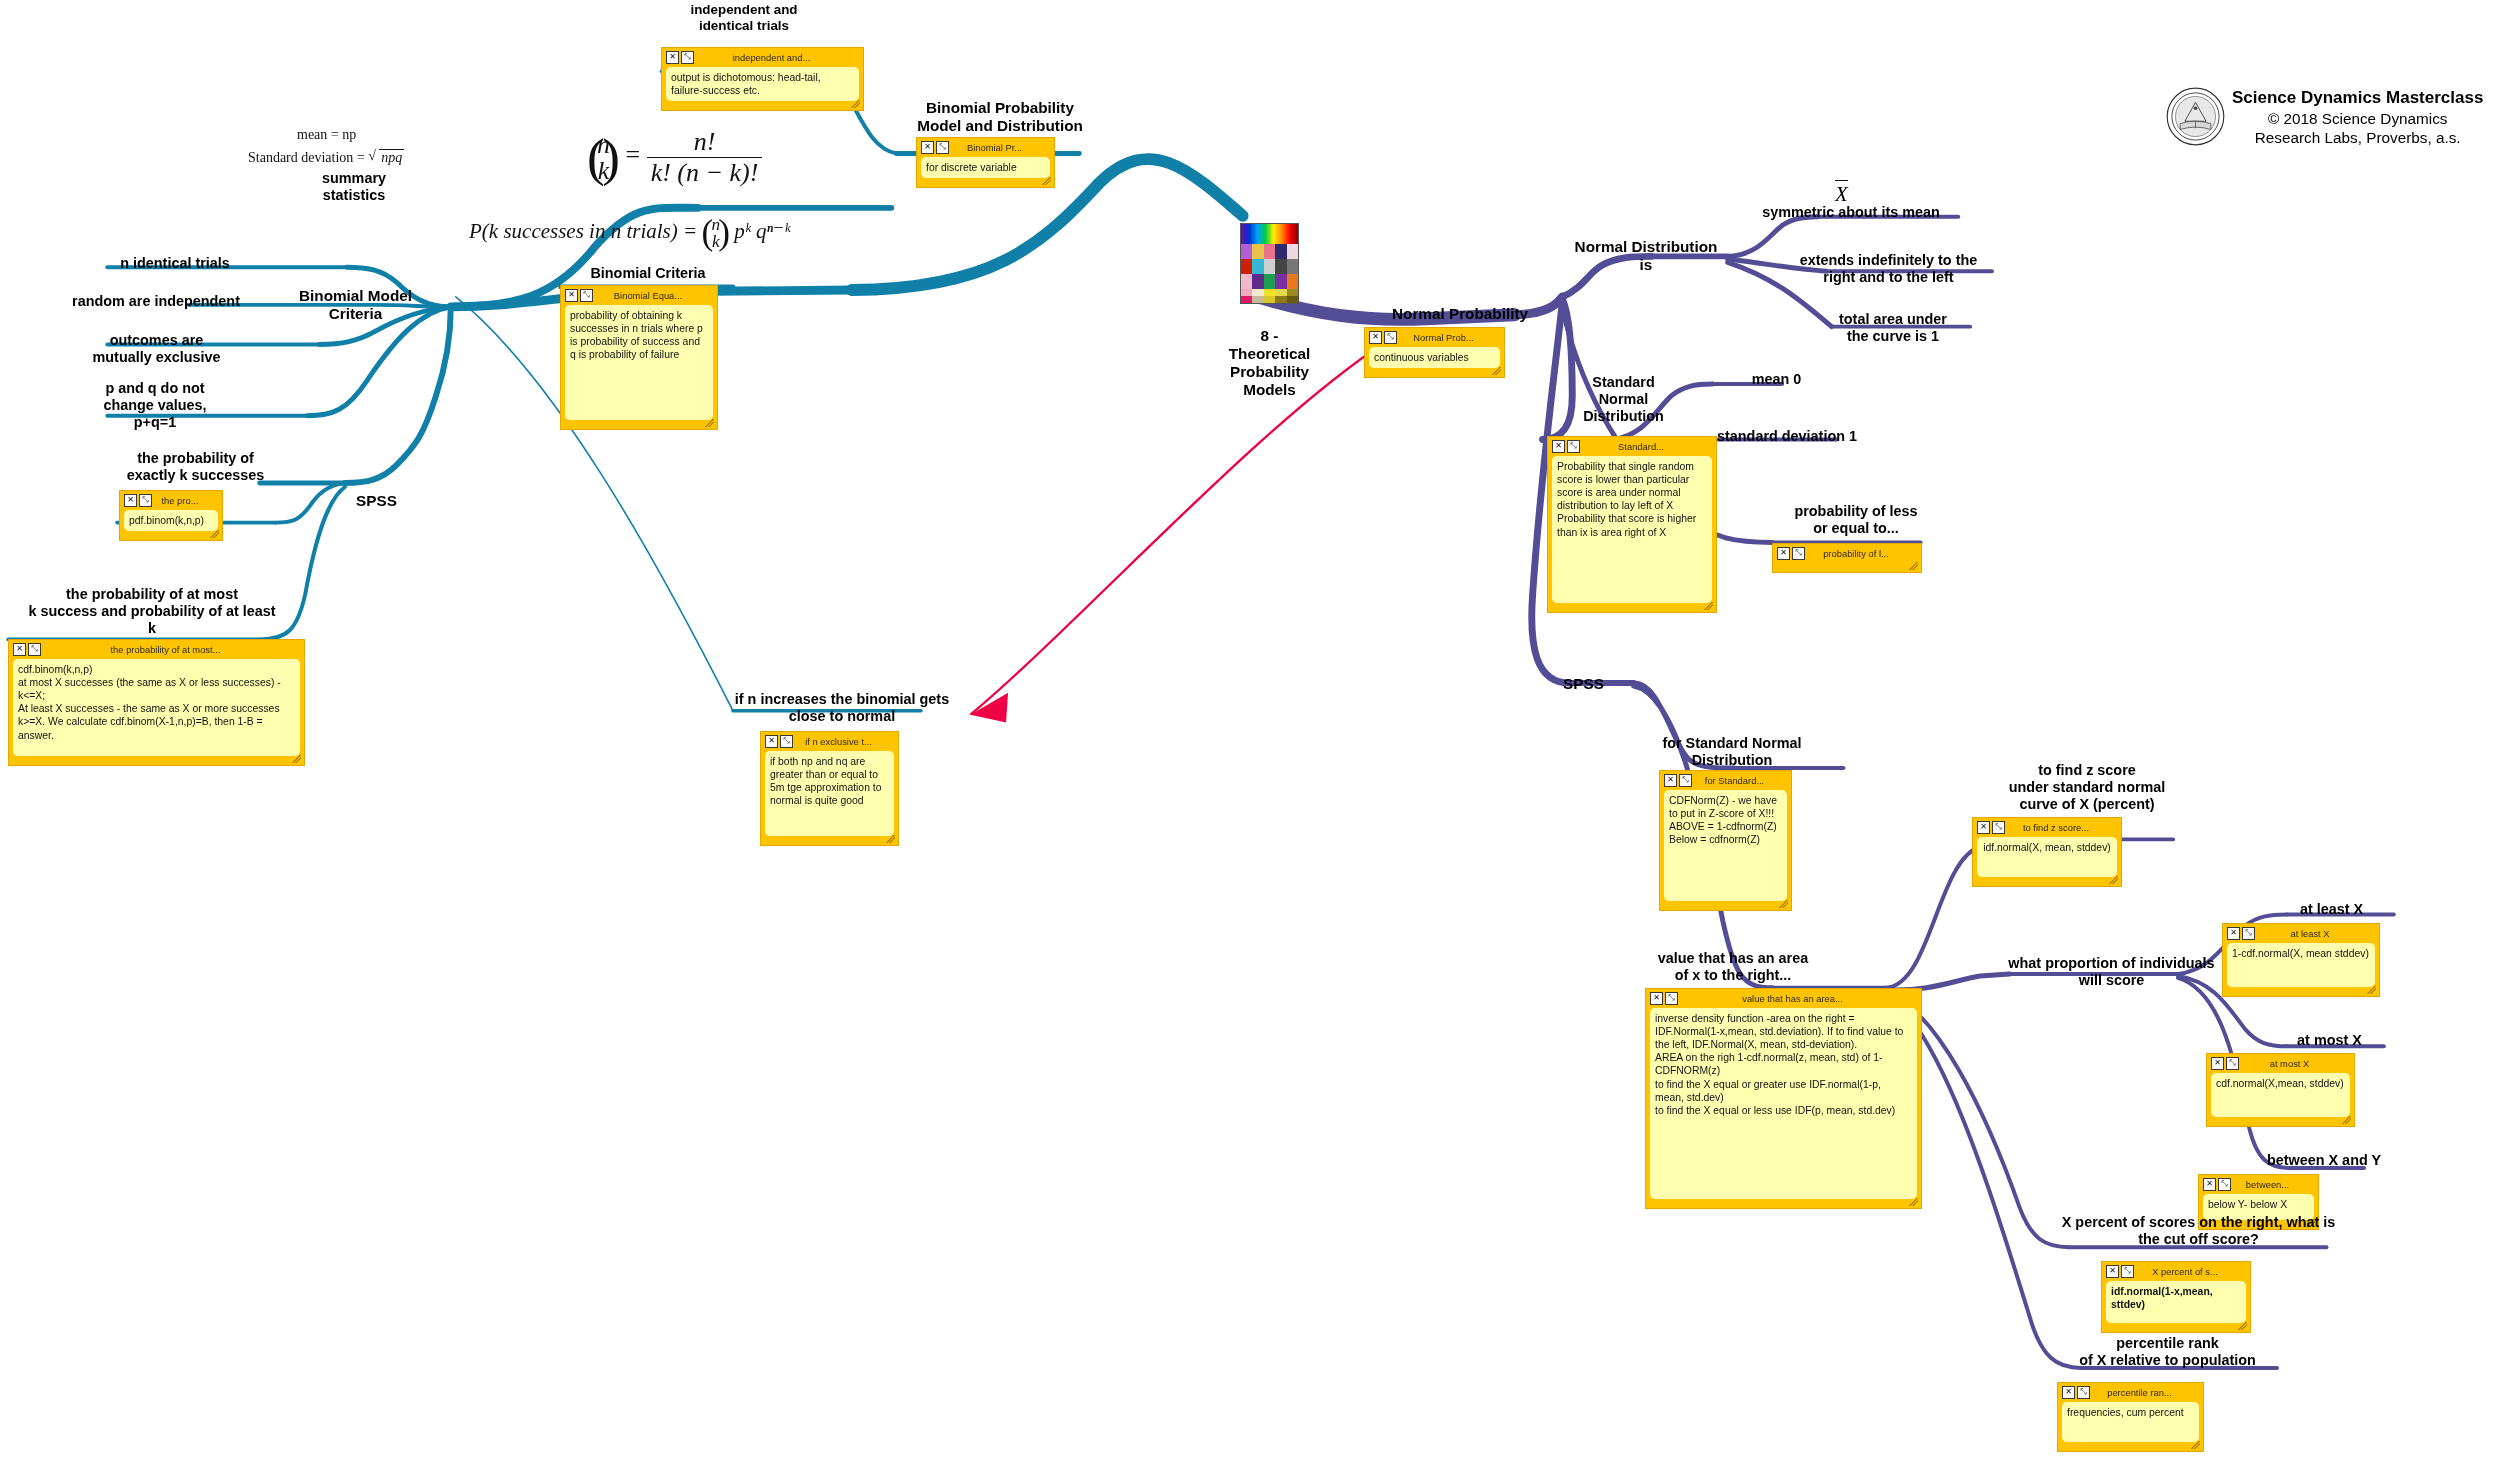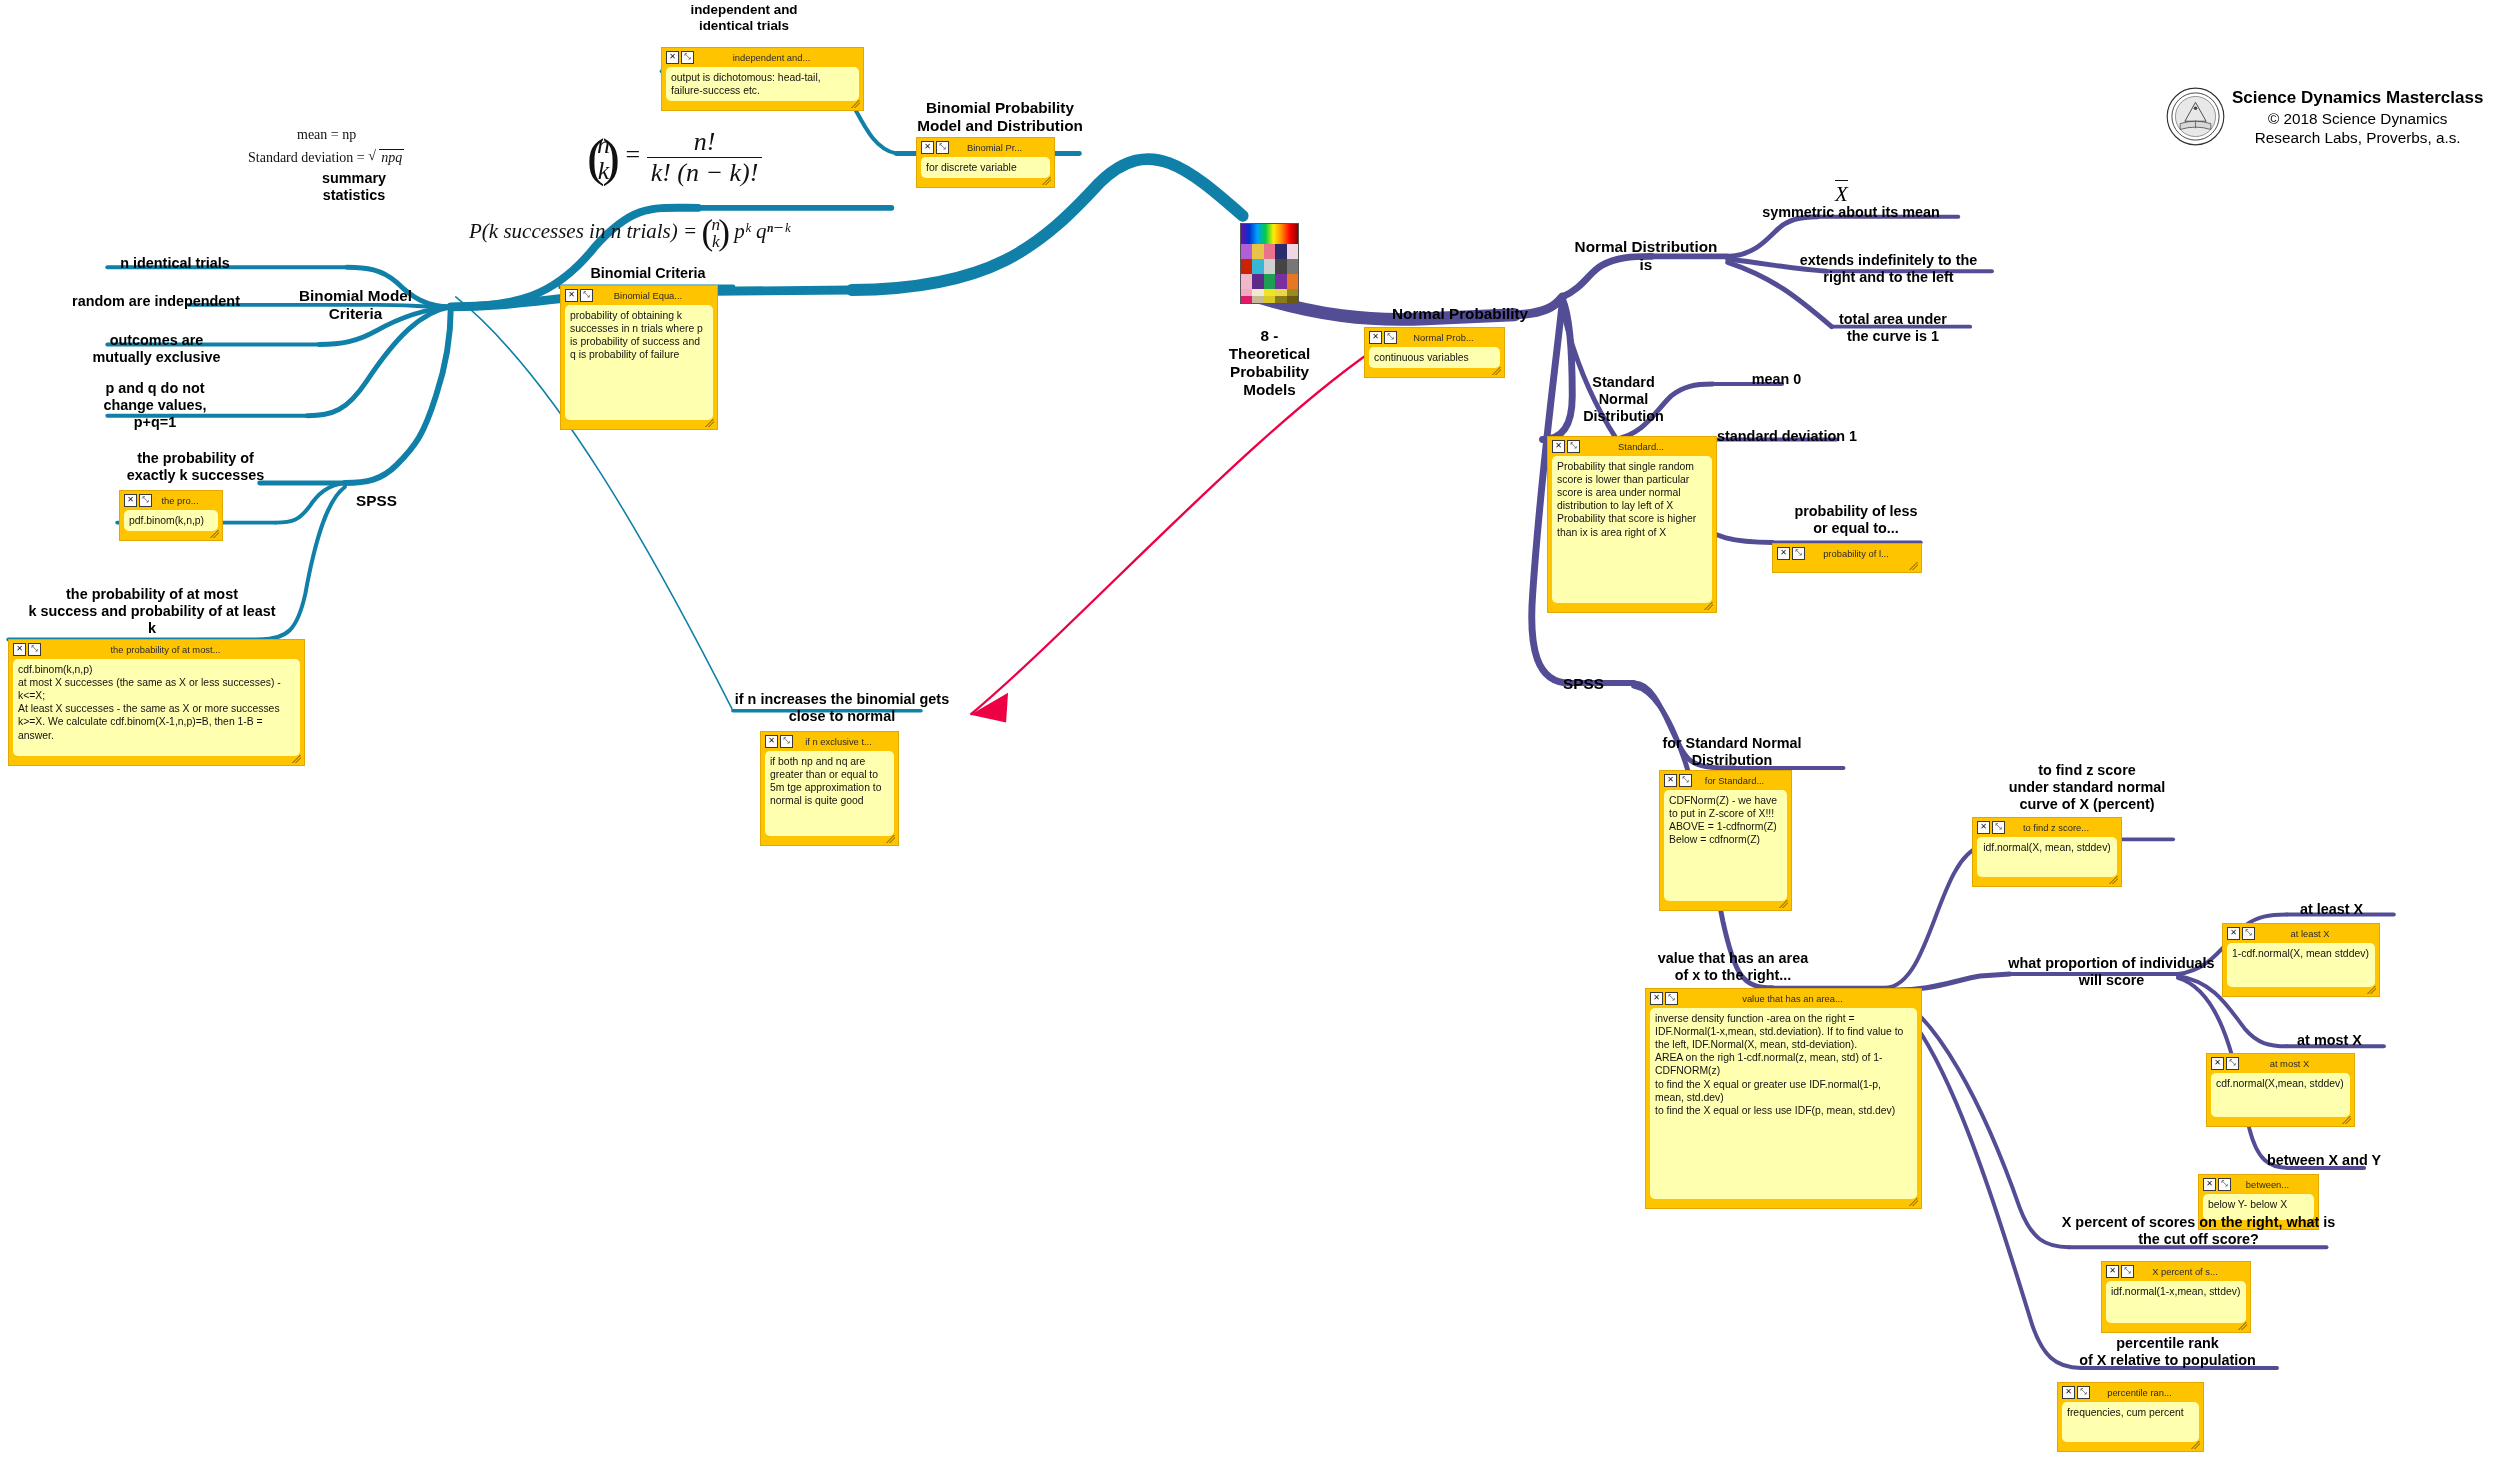--- a/index.html
+++ b/index.html
@@ -503,21 +503,21 @@
   <div class="node n14" style="left:2030px;top:1214px;width:337px;">X percent of scores on the right, what is
 the cut off score?</div>
   <div class="note" style="left:2101px;top:1261px;width:150px;">
     <div class="nbar">
       <div class="nicons">
         <div class="ico">✕</div>
         <div class="ico">⤡</div>
       </div>
       <div class="ntitle">X percent of s...</div>
     </div>
-    <div class="nbody" style="min-height:34px;">idf.normal(1-x,mean, sttdev)</div>
+    <div class="nbody" style="min-height:34px;font-weight:bold;">idf.normal(1-x,mean, sttdev)</div>
     <div class="grip"></div>
   </div>
 
   <div class="node n14" style="left:2039px;top:1335px;width:257px;">percentile rank
 of X relative to population</div>
   <div class="note" style="left:2057px;top:1382px;width:147px;">
     <div class="nbar">
       <div class="nicons">
         <div class="ico">✕</div>
         <div class="ico">⤡</div>

